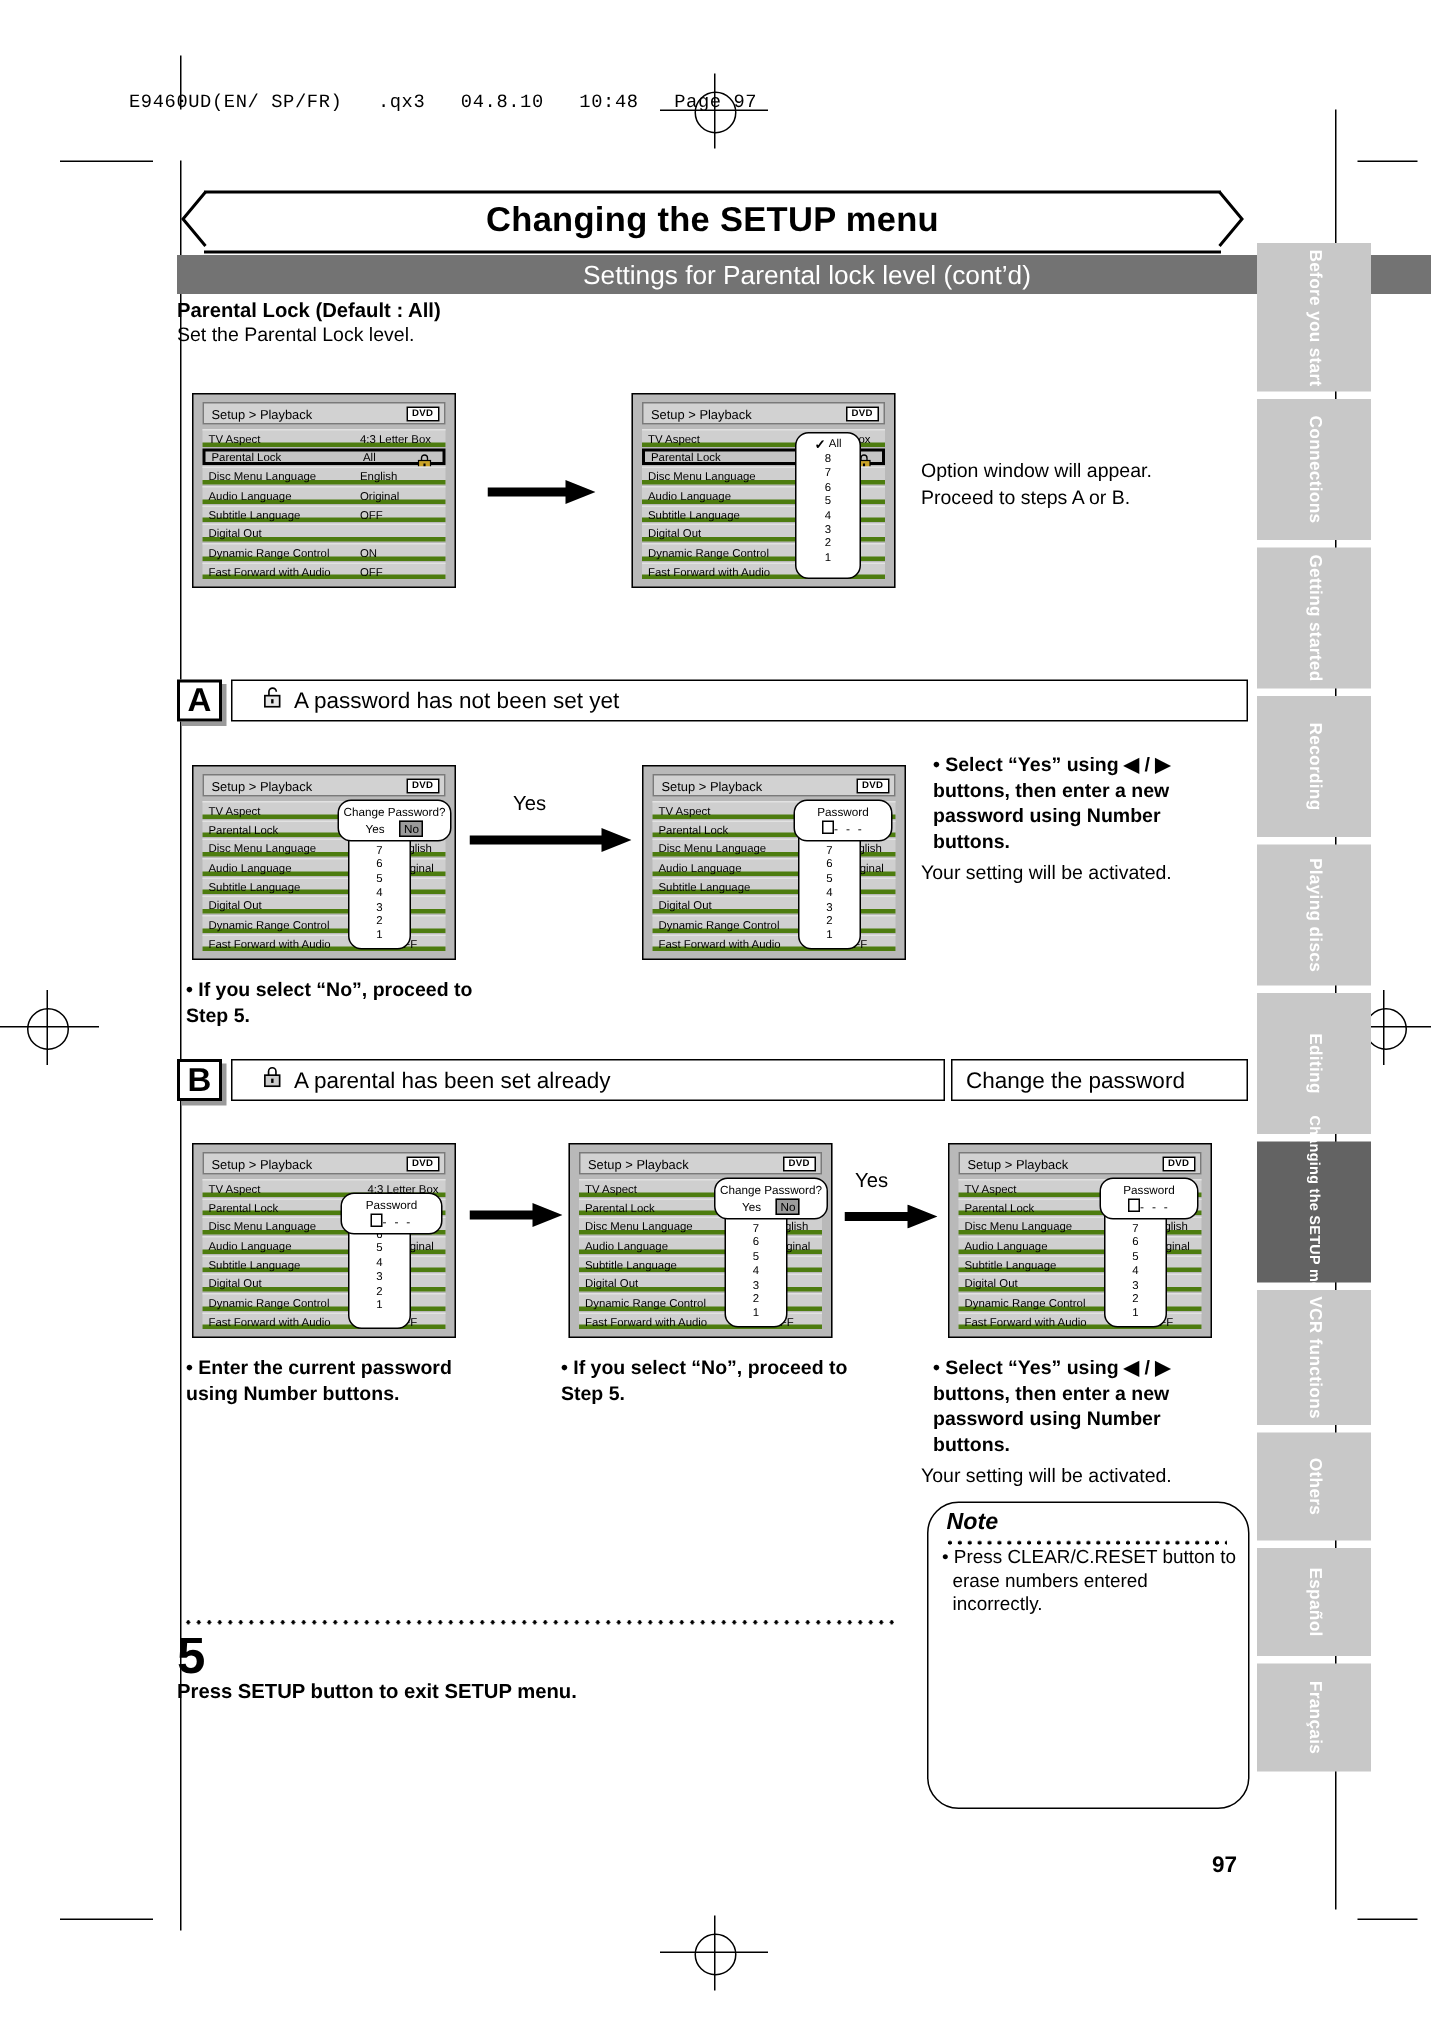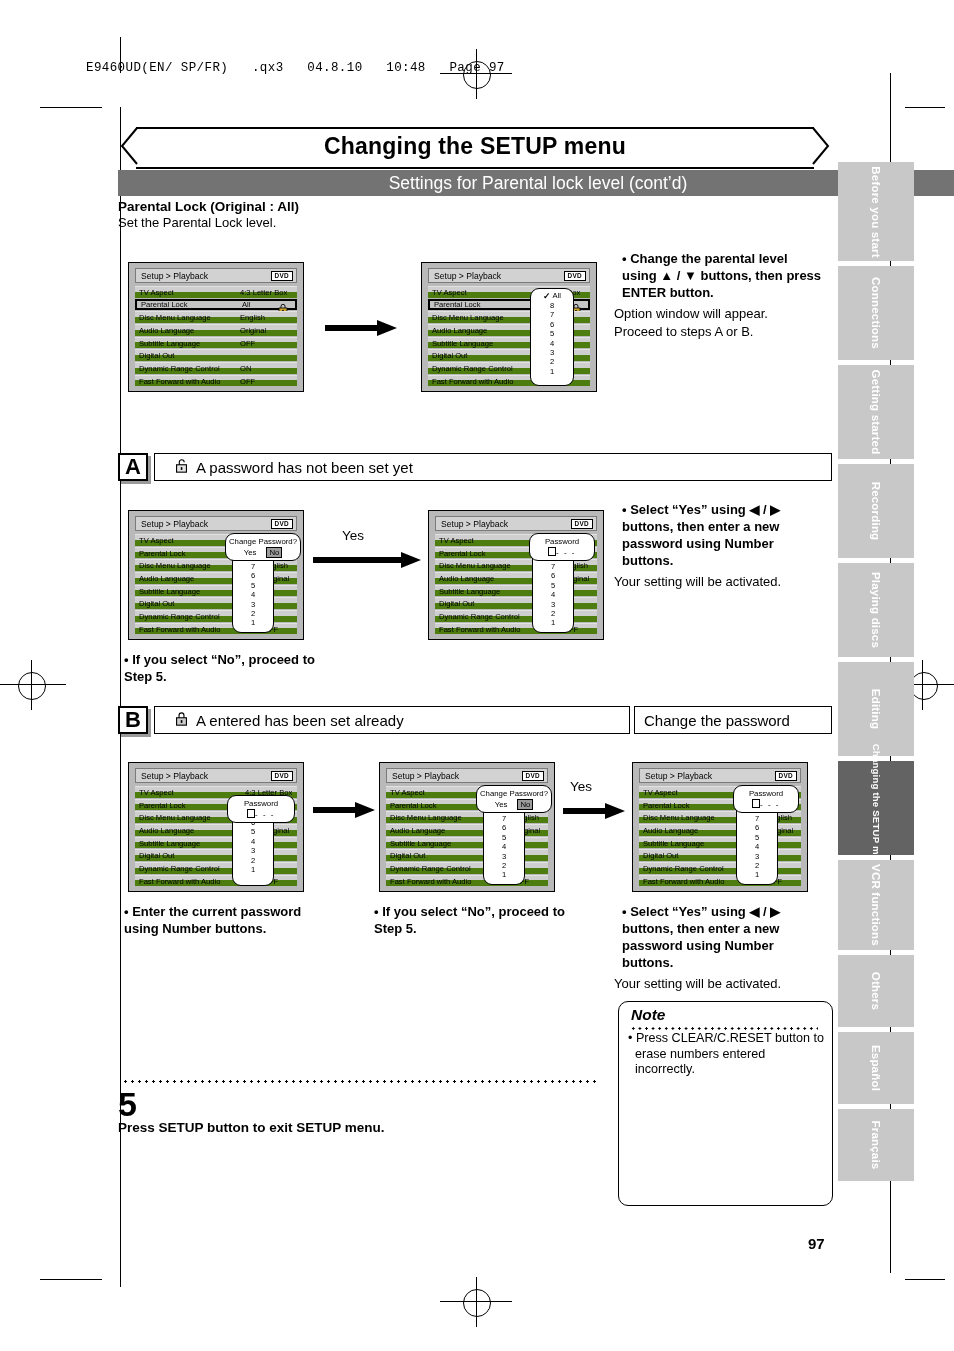--- a/index.html
+++ b/index.html
@@ -39,21 +39,21 @@
   
   .tv{position:absolute;background:#b9b9b9;border:1px solid #000;box-sizing:border-box;}
   .tv-inner{position:absolute;left:6px;top:5px;right:6px;bottom:5px;}
   .tv-title{position:relative;height:15px;background:#d2d2d2;border:1px solid #7a7a7a;
       box-sizing:border-box;display:flex;align-items:center;}
   .tv-title .t{font-size:8.6px;padding-left:5px;}
   .dvd-badge{position:absolute;right:3px;top:2px;border:1px solid #000;background:#fff;
       font-size:6.4px;font-weight:bold;line-height:1;padding:1px 3px;letter-spacing:.3px;}
   .tv-rows{position:relative;margin-top:3px;}
   .tv-row{position:relative;height:11.5px;margin-bottom:1.2px;background:#cfcfcf;
-      border-top:1px solid #e2e2e2;border-bottom:6px solid #4d7c0f;box-sizing:border-box;}
+      border-top:1px solid #e2e2e2;border-bottom:3px solid #4d7c0f;box-sizing:border-box;}
   .tv-row .lbl{position:absolute;left:4px;top:0px;font-size:7.6px;line-height:11.5px;white-space:nowrap;}
   .tv-row .val{position:absolute;left:105px;top:0px;font-size:7.6px;line-height:11.5px;white-space:nowrap;}
   .tv-row.sel{background:#c4c4c4;border:2px solid #000;}
   .tv-row.sel .lbl{top:-2px;}
   .tv-row.sel .val{top:-2px;}
   .lock-ic{position:absolute;left:140px;top:0px;}
 
   
   .opt{position:absolute;background:#fff;border:1.6px solid #000;border-radius:9px;
       box-sizing:border-box;z-index:6;}
@@ -91,21 +91,21 @@
       display:flex;align-items:center;padding-left:9px;font-size:15px;}
 
   
   .dotrule{position:absolute;height:3px;background-image:radial-gradient(circle,#000 1.3px,transparent 1.4px);
       background-size:7px 3px;background-repeat:repeat-x;}
   .stepnum{position:absolute;font-size:34px;font-weight:bold;line-height:1;}
   .steptext{position:absolute;font-size:13.5px;font-weight:bold;}
 
   
   .note{position:absolute;left:618px;top:984px;width:215px;height:205px;
-      border:1.8px solid #000;border-radius:10px;box-sizing:border-box;background:#fff;}
+      border:1.8px solid #000;border-radius:21px;box-sizing:border-box;background:#fff;}
   .note-title{position:absolute;left:12px;top:4px;font-size:15.5px;font-weight:bold;font-style:italic;}
   .note-dots{position:absolute;left:11px;top:25px;width:188px;height:3px;
       background-image:radial-gradient(circle,#000 1.2px,transparent 1.3px);
       background-size:6.6px 3px;background-repeat:repeat-x;}
   .note-list{position:absolute;left:9px;top:29px;width:200px;font-size:12.6px;line-height:15.6px;}
   .note-list p{margin:0 0 0 0;text-indent:-7px;padding-left:7px;}
 
   
   .tabs{position:absolute;left:838px;top:145px;width:76px;}
   .tab{position:relative;width:76px;background:#c8c8c8;margin-bottom:5px;
@@ -158,21 +158,21 @@
     </div>
     <div class="tb-arrow" style="right:0;">
       <svg width="20" height="38" viewBox="0 0 20 38">
           <path d="M1 1 L16 19 L1 37" fill="none" stroke="#000" stroke-width="2"></path>
         </svg>
     </div>
     <div class="tb-text">Changing the SETUP menu</div>
   </div>
 
   <div class="subtitle-bar">Settings for Parental lock level (cont’d)</div>
-  <div class="sec-head">Parental Lock (Original : All)</div>
+  <div class="sec-head">Parental Lock (Default : All)</div>
   <div class="sec-sub">Set the Parental Lock level.</div>
 
   <div class="tv" style="left:128px;top:245px;width:176px;height:130px;">
     <div class="tv-inner">
       <div class="tv-title">
         <span class="t">Setup &gt; Playback</span>
         <span class="dvd-badge">DVD</span>
       </div>
       <div class="tv-rows">
         <div class="tv-row">
@@ -277,23 +277,20 @@
       <div class="lvl">7</div>
       <div class="lvl">6</div>
       <div class="lvl">5</div>
       <div class="lvl">4</div>
       <div class="lvl">3</div>
       <div class="lvl">2</div>
       <div class="lvl">1</div>
     </div>
   </div>
 
-  <div class="bullet" style="left:622px;top:233px;width:200px;font-weight:bold;">
-    <span>• Change the parental level using ▲ / ▼ buttons, then press ENTER button.</span>
-  </div>
   <div class="bullet" style="left:614px;top:288px;width:210px;">
     <span>Option window will appear.</span>
   </div>
   <div class="bullet" style="left:614px;top:306px;width:210px;">
     <span>Proceed to steps A or B.</span>
   </div>
 
   <div class="abbox" style="left:118px;top:436px;width:714px;height:30px;">
     <div class="ab-letter">A</div>
     <div class="ab-bar" style="left:36px;width:678px;">
@@ -433,21 +430,21 @@
   <div class="abbox" style="left:118px;top:689px;width:714px;height:30px;">
     <div class="ab-letter">B</div>
     <div class="ab-bar" style="left:36px;width:476px;">
       <span>
         <svg width="15" height="16" viewBox="0 0 12 13">
             <rect x="2" y="5.5" width="8" height="6" fill="#cccccc" stroke="#000" stroke-width=".9"></rect>
             <path d="M4 5.5 V3.5 A2 2 0 0 1 8 3.5 V5.5" fill="none" stroke="#000" stroke-width=".9"></path>
             <rect x="5.4" y="7.4" width="1.3" height="2.3" fill="#000"></rect>
           </svg>
       </span>
-      <span>A entered has been set already</span>
+      <span>A parental has been set already</span>
     </div>
     <div class="ab-bar2" style="left:516px;width:198px;">
       <span>Change the password</span>
     </div>
   </div>
 
   <div class="tv" style="left:128px;top:745px;width:176px;height:130px;">
     <div class="tv-inner">
       <div class="tv-title">
         <span class="t">Setup &gt; Playback</span>

